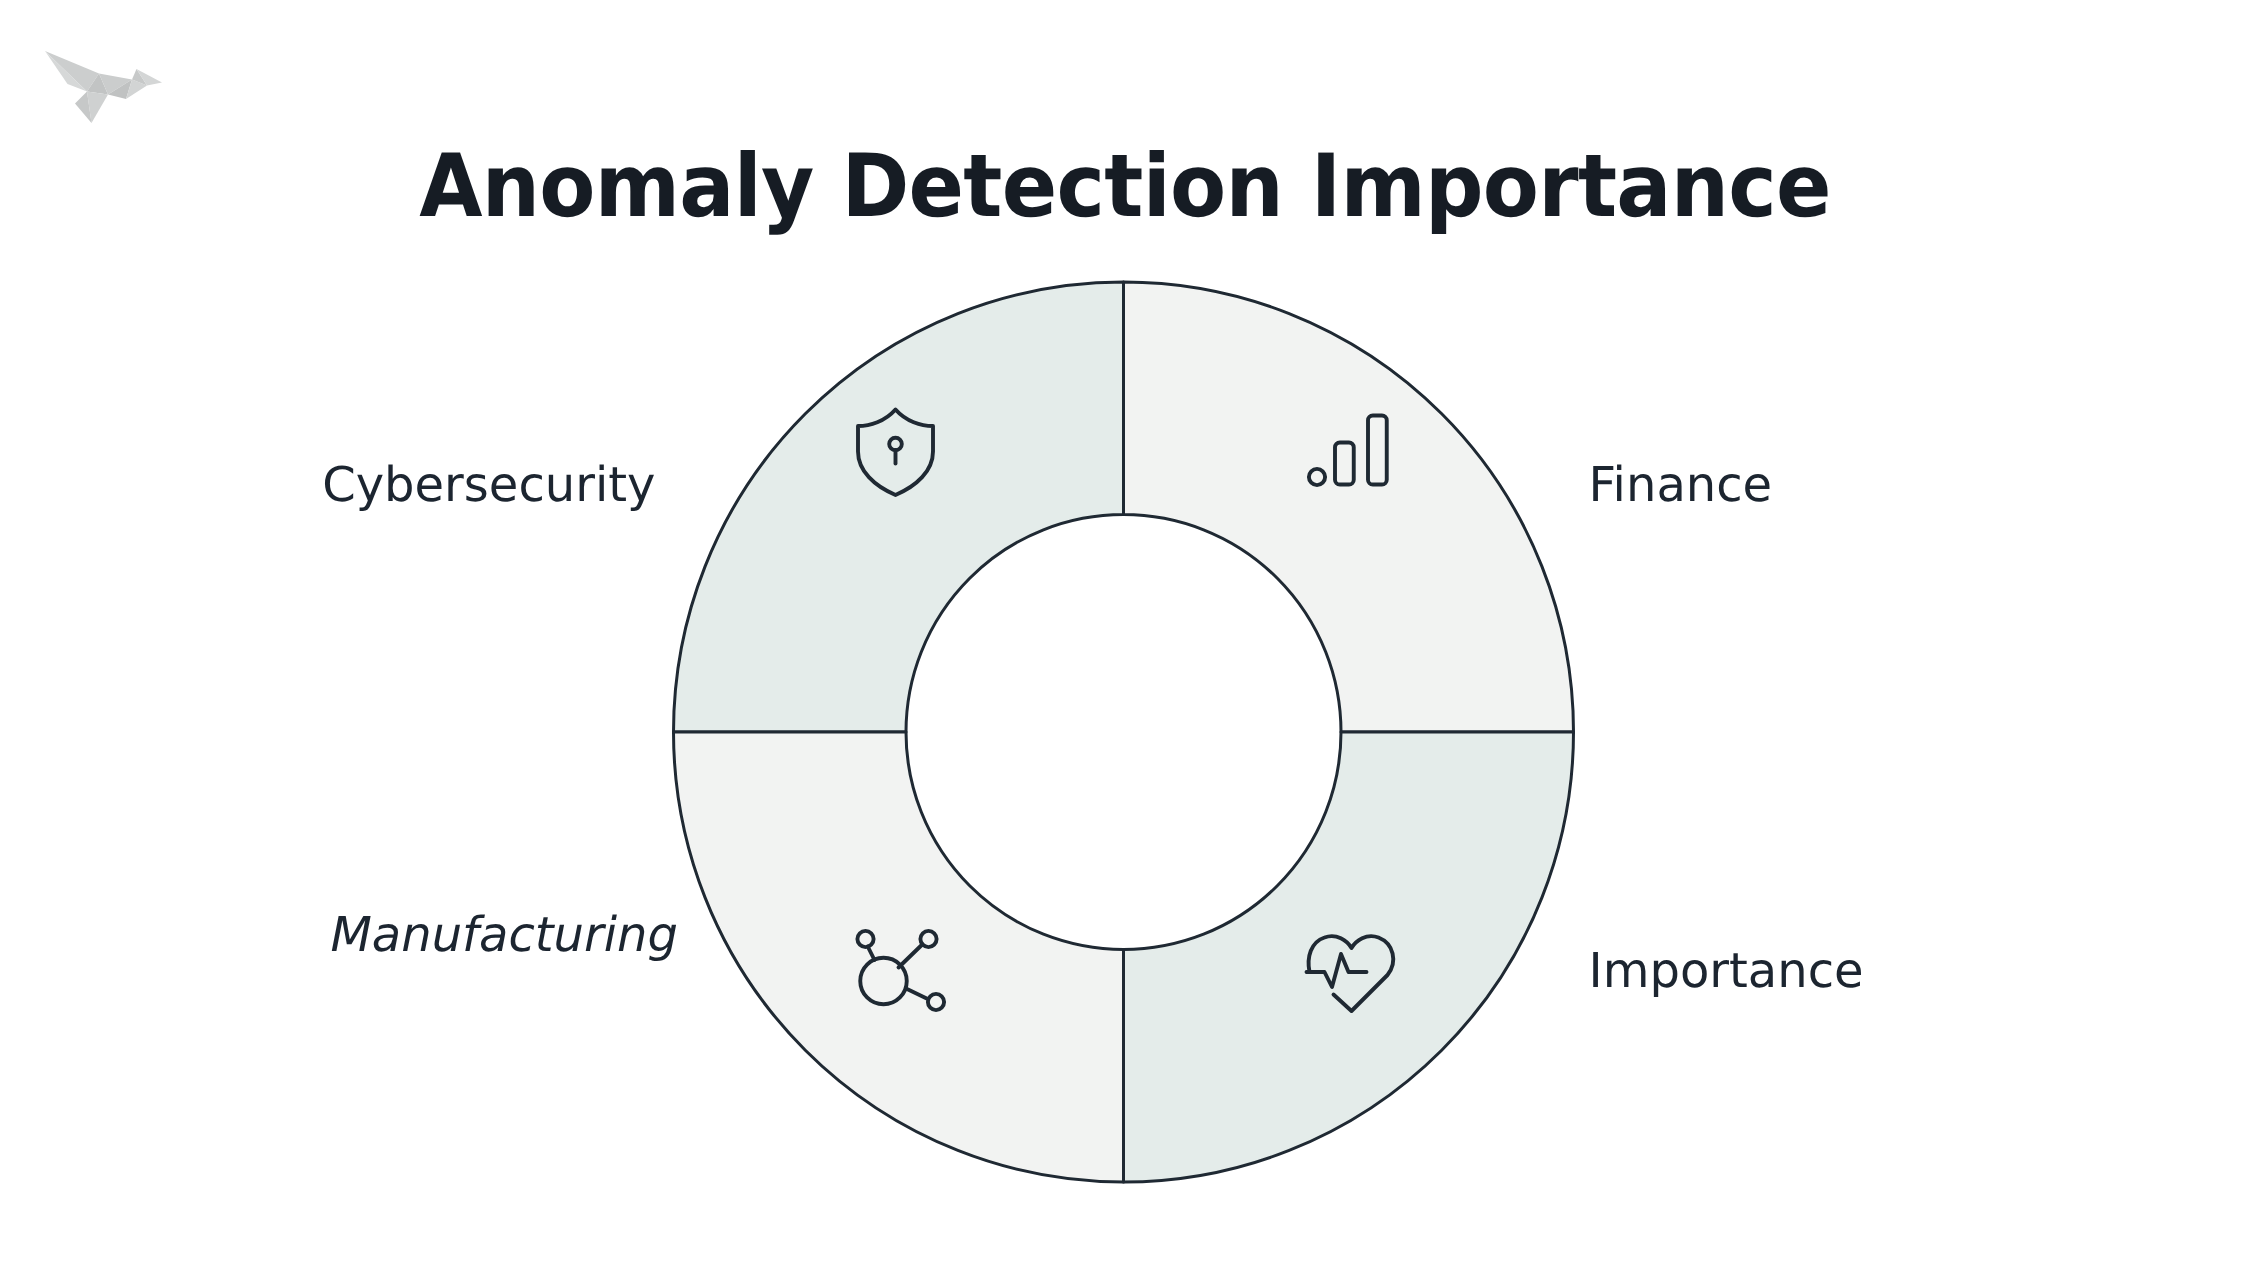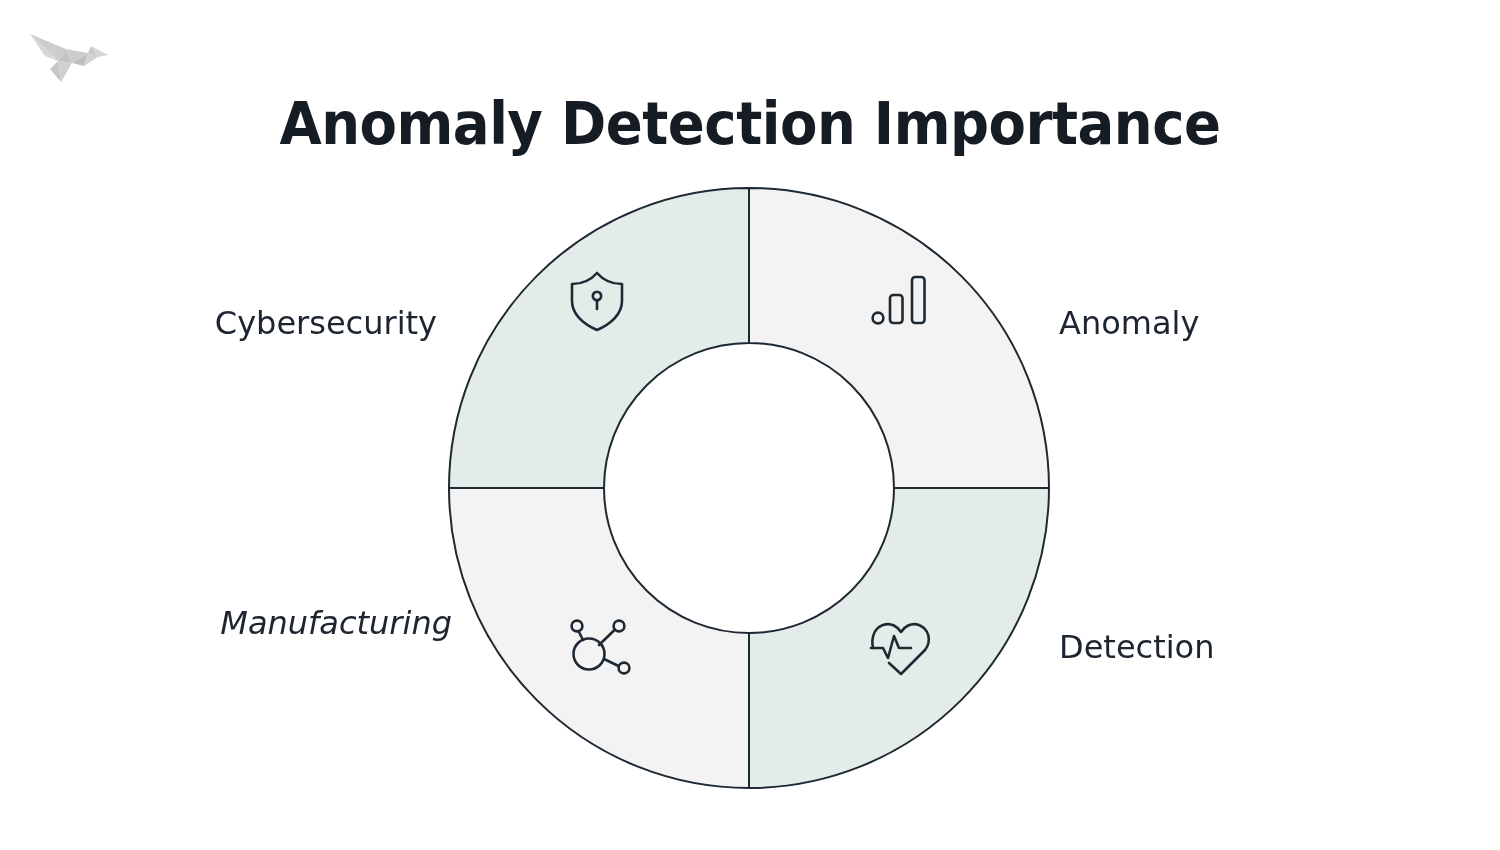--- a/index.html
+++ b/index.html
@@ -122,17 +122,17 @@
   </g>
 
   <g transform="translate(462,468)" fill="none" stroke="#1f2933" stroke-width="2.6" stroke-linecap="round" stroke-linejoin="round">
     <path d="M -28 2 C -30 -8 -27 -18 -18 -21 C -10 -24 -3 -19 0 -14 C 3 -19 10 -24 18 -21 C 28 -17 31 -5 24 4 L 0 28 L -12 17"></path>
     <polyline points="-30,2 -18,2 -13,12 -7,-10 -2,2 10,2"></polyline>
   </g>
 </svg>
 
 <div class="quad-label left" id="label-cybersecurity" style="color: rgb(28, 37, 48);">Cybersecurity</div>
 
-<div class="quad-label right" id="label-finance" style="color: rgb(28, 37, 48);">Anomaly</div>
+<div class="quad-label right" id="label-finance" style="color: rgb(28, 37, 48);">Finance</div>
 
 <div class="quad-label left" id="label-manufacturing" style="color: rgb(28, 37, 48);">Manufacturing</div>
 
-<div class="quad-label right" id="label-healthcare" style="color: rgb(28, 37, 48);">Detection</div>
+<div class="quad-label right" id="label-healthcare" style="color: rgb(28, 37, 48);">Importance</div>
 
 </body></html>

